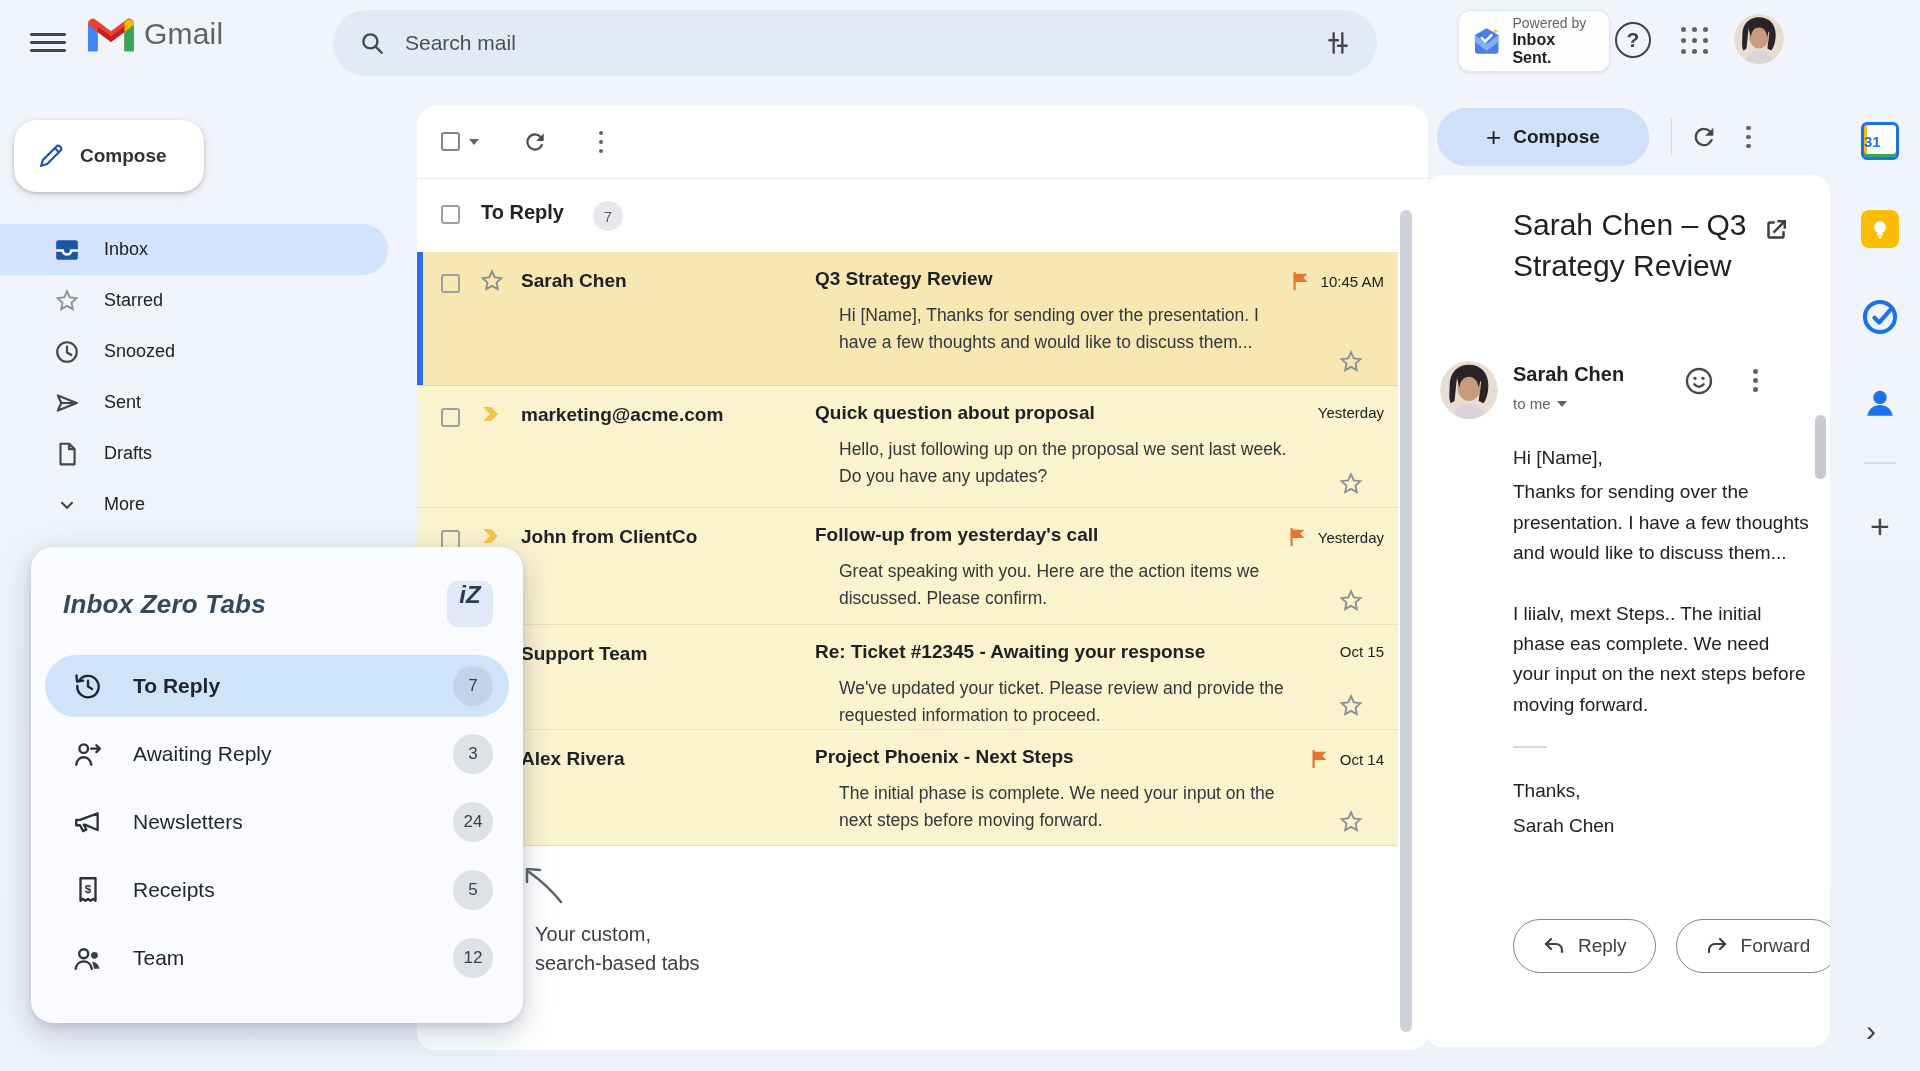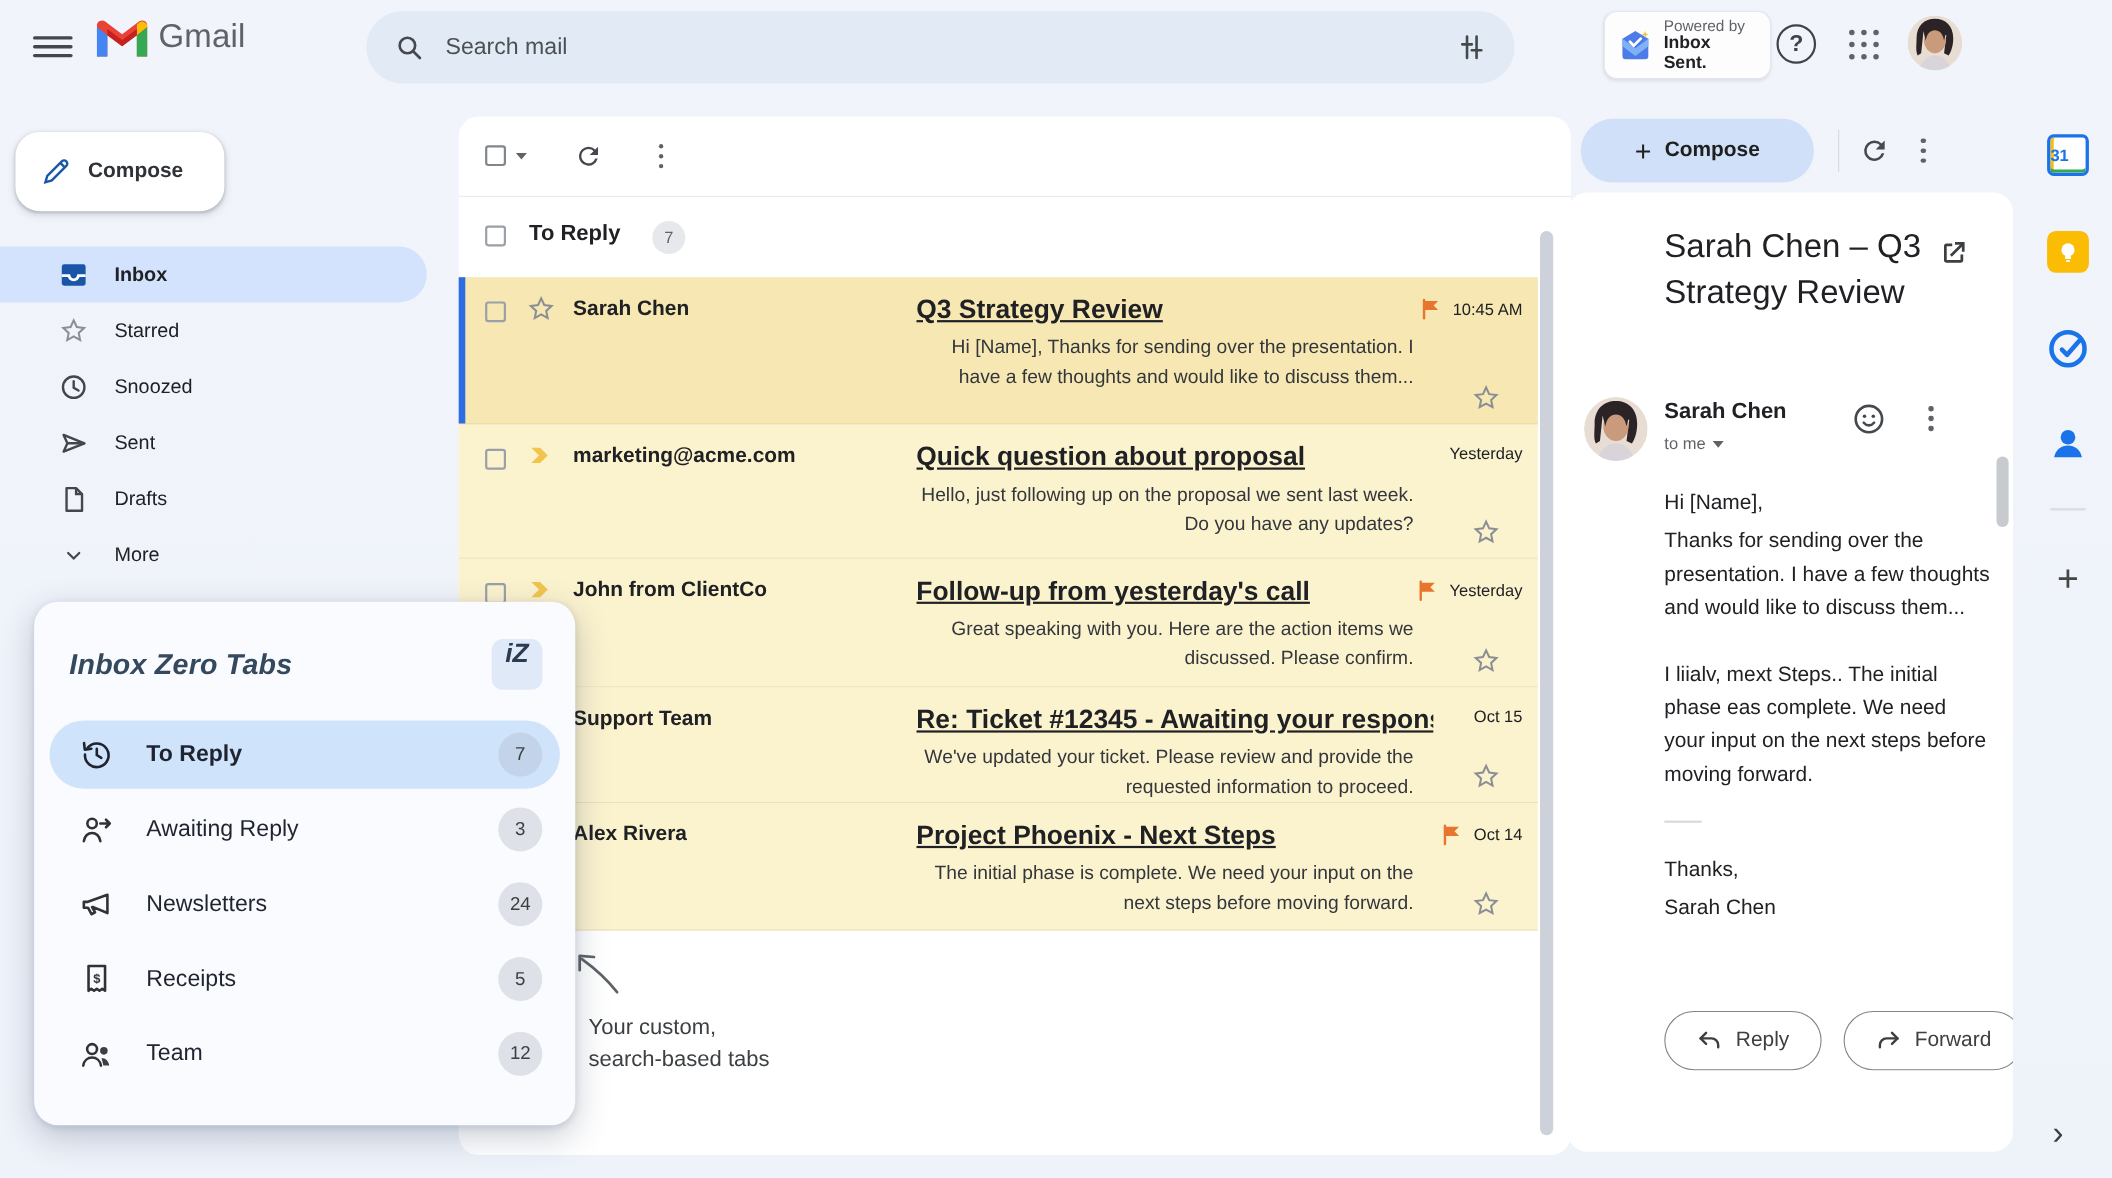--- a/index.html
+++ b/index.html
@@ -25,21 +25,21 @@
   .avatar.top { position:absolute; left:1734px; top:14px; width:50px; height:50px; }
 
   
   .compose-left { position:absolute; left:14px; top:120px; width:190px; height:72px; background:#fff; border-radius:22px; box-shadow:0 1px 3px rgba(60,64,67,.25),0 3px 8px rgba(60,64,67,.15); display:flex; align-items:center; gap:16px; padding:0 24px; cursor:pointer; }
   .compose-left span { font-size:19px; font-weight:bold; color:#2f3337; }
   .nav { position:absolute; left:0; top:224px; width:388px; }
   .nav-item { position:relative; height:51px; display:flex; align-items:center; border-radius:0 26px 26px 0; cursor:pointer; }
   .nav-item .nicon { position:absolute; left:54px; width:26px; height:26px; display:flex; align-items:center; justify-content:center; }
   .nav-item .nlabel { position:absolute; left:104px; font-size:18px; color:#202124; }
   .nav-item.active { background:#d3e3fd; }
-  .nav-item.active .nlabel { font-weight:bold; }
+  .nav-item.active .nlabel { font-weight:normal; }
 
   
   .list-card { position:absolute; left:417px; top:106px; width:1011px; height:944px; background:#fff; border-radius:18px; }
   .list-toolbar { position:relative; height:72px; }
   .cb { width:19px; height:19px; border:2px solid #80868b; border-radius:3px; background:transparent; display:inline-block; cursor:pointer; }
   .list-toolbar .cb { position:absolute; left:24px; top:26px; }
   .caret { position:absolute; left:52px; top:33px; width:0; height:0; border-left:5px solid transparent; border-right:5px solid transparent; border-top:6px solid #5f6368; cursor:pointer; }
   .tb-icon { position:absolute; top:18px; width:36px; height:36px; display:flex; align-items:center; justify-content:center; cursor:pointer; }
   .dots-v { display:inline-flex; flex-direction:column; gap:4.5px; cursor:pointer; }
   .dots-v i { width:4.5px; height:4.5px; border-radius:50%; background:#5f6368; }
@@ -53,22 +53,22 @@
   .mail-row.sel { background:#f6e7b3; }
   .mail-row.sel::before { content:""; position:absolute; left:0; top:0; bottom:0; width:6px; background:#2e6ce6; }
   .mail-row:nth-child(1){ height:134px; }
   .mail-row:nth-child(2){ height:122px; }
   .mail-row:nth-child(3){ height:117px; }
   .mail-row:nth-child(4){ height:105px; }
   .mail-row:nth-child(5){ height:116px; }
   .mail-row .cb { position:absolute; left:24px; top:22px; border-color:#9aa0a6; }
   .mail-row .marker { position:absolute; left:62px; top:16px; width:28px; height:28px; }
   .mail-row .sender { position:absolute; left:104px; top:18px; width:280px; font-size:19px; font-weight:bold; color:#202124; white-space:nowrap; overflow:hidden; }
-  .mail-row .subject { position:absolute; left:416px; top:16px; width:470px; font-size:24px; font-weight:bold; color:#202124; white-space:nowrap; overflow:hidden;text-decoration:underline; }
-  .mail-row .snippet { position:absolute; left:406px; top:50px; width:462px; font-size:17.5px; line-height:1.56; color:#33373c; display:-webkit-box; -webkit-line-clamp:2; -webkit-box-orient:vertical; overflow:hidden;text-align:right; }
+  .mail-row .subject { position:absolute; left:398px; top:16px; width:470px; font-size:19px; font-weight:bold; color:#202124; white-space:nowrap; overflow:hidden; }
+  .mail-row .snippet { position:absolute; left:422px; top:50px; width:462px; font-size:17.5px; line-height:1.56; color:#33373c; display:-webkit-box; -webkit-line-clamp:2; -webkit-box-orient:vertical; overflow:hidden; }
   .mail-row .meta { position:absolute; right:14px; top:18px; display:flex; align-items:center; gap:9px; }
   .mail-row .date { font-size:15px; color:#202124; white-space:nowrap; }
   .mail-row .row-star { position:absolute; right:34px; bottom:10px; width:26px; height:26px; cursor:pointer; }
   .star-glyph { stroke:#8b8f94; fill:none; stroke-width:1.7; }
   .list-scrollbar { position:absolute; right:16px; top:104px; width:12px; height:822px; background:#cdd1d9; border-radius:6px; cursor:pointer; }
   .annotation { position:absolute; left:100px; top:752px; }
   .annotation .a-text { margin-left:18px; margin-top:10px; font-size:20px; color:#3c4043; line-height:1.45; }
 
   
   .tabs-panel { position:absolute; left:31px; top:547px; width:492px; height:476px; background:#fafbfe; border-radius:22px; box-shadow:0 10px 30px rgba(40,60,90,.25),0 2px 6px rgba(40,60,90,.12); padding:34px 14px 18px 14px; }

